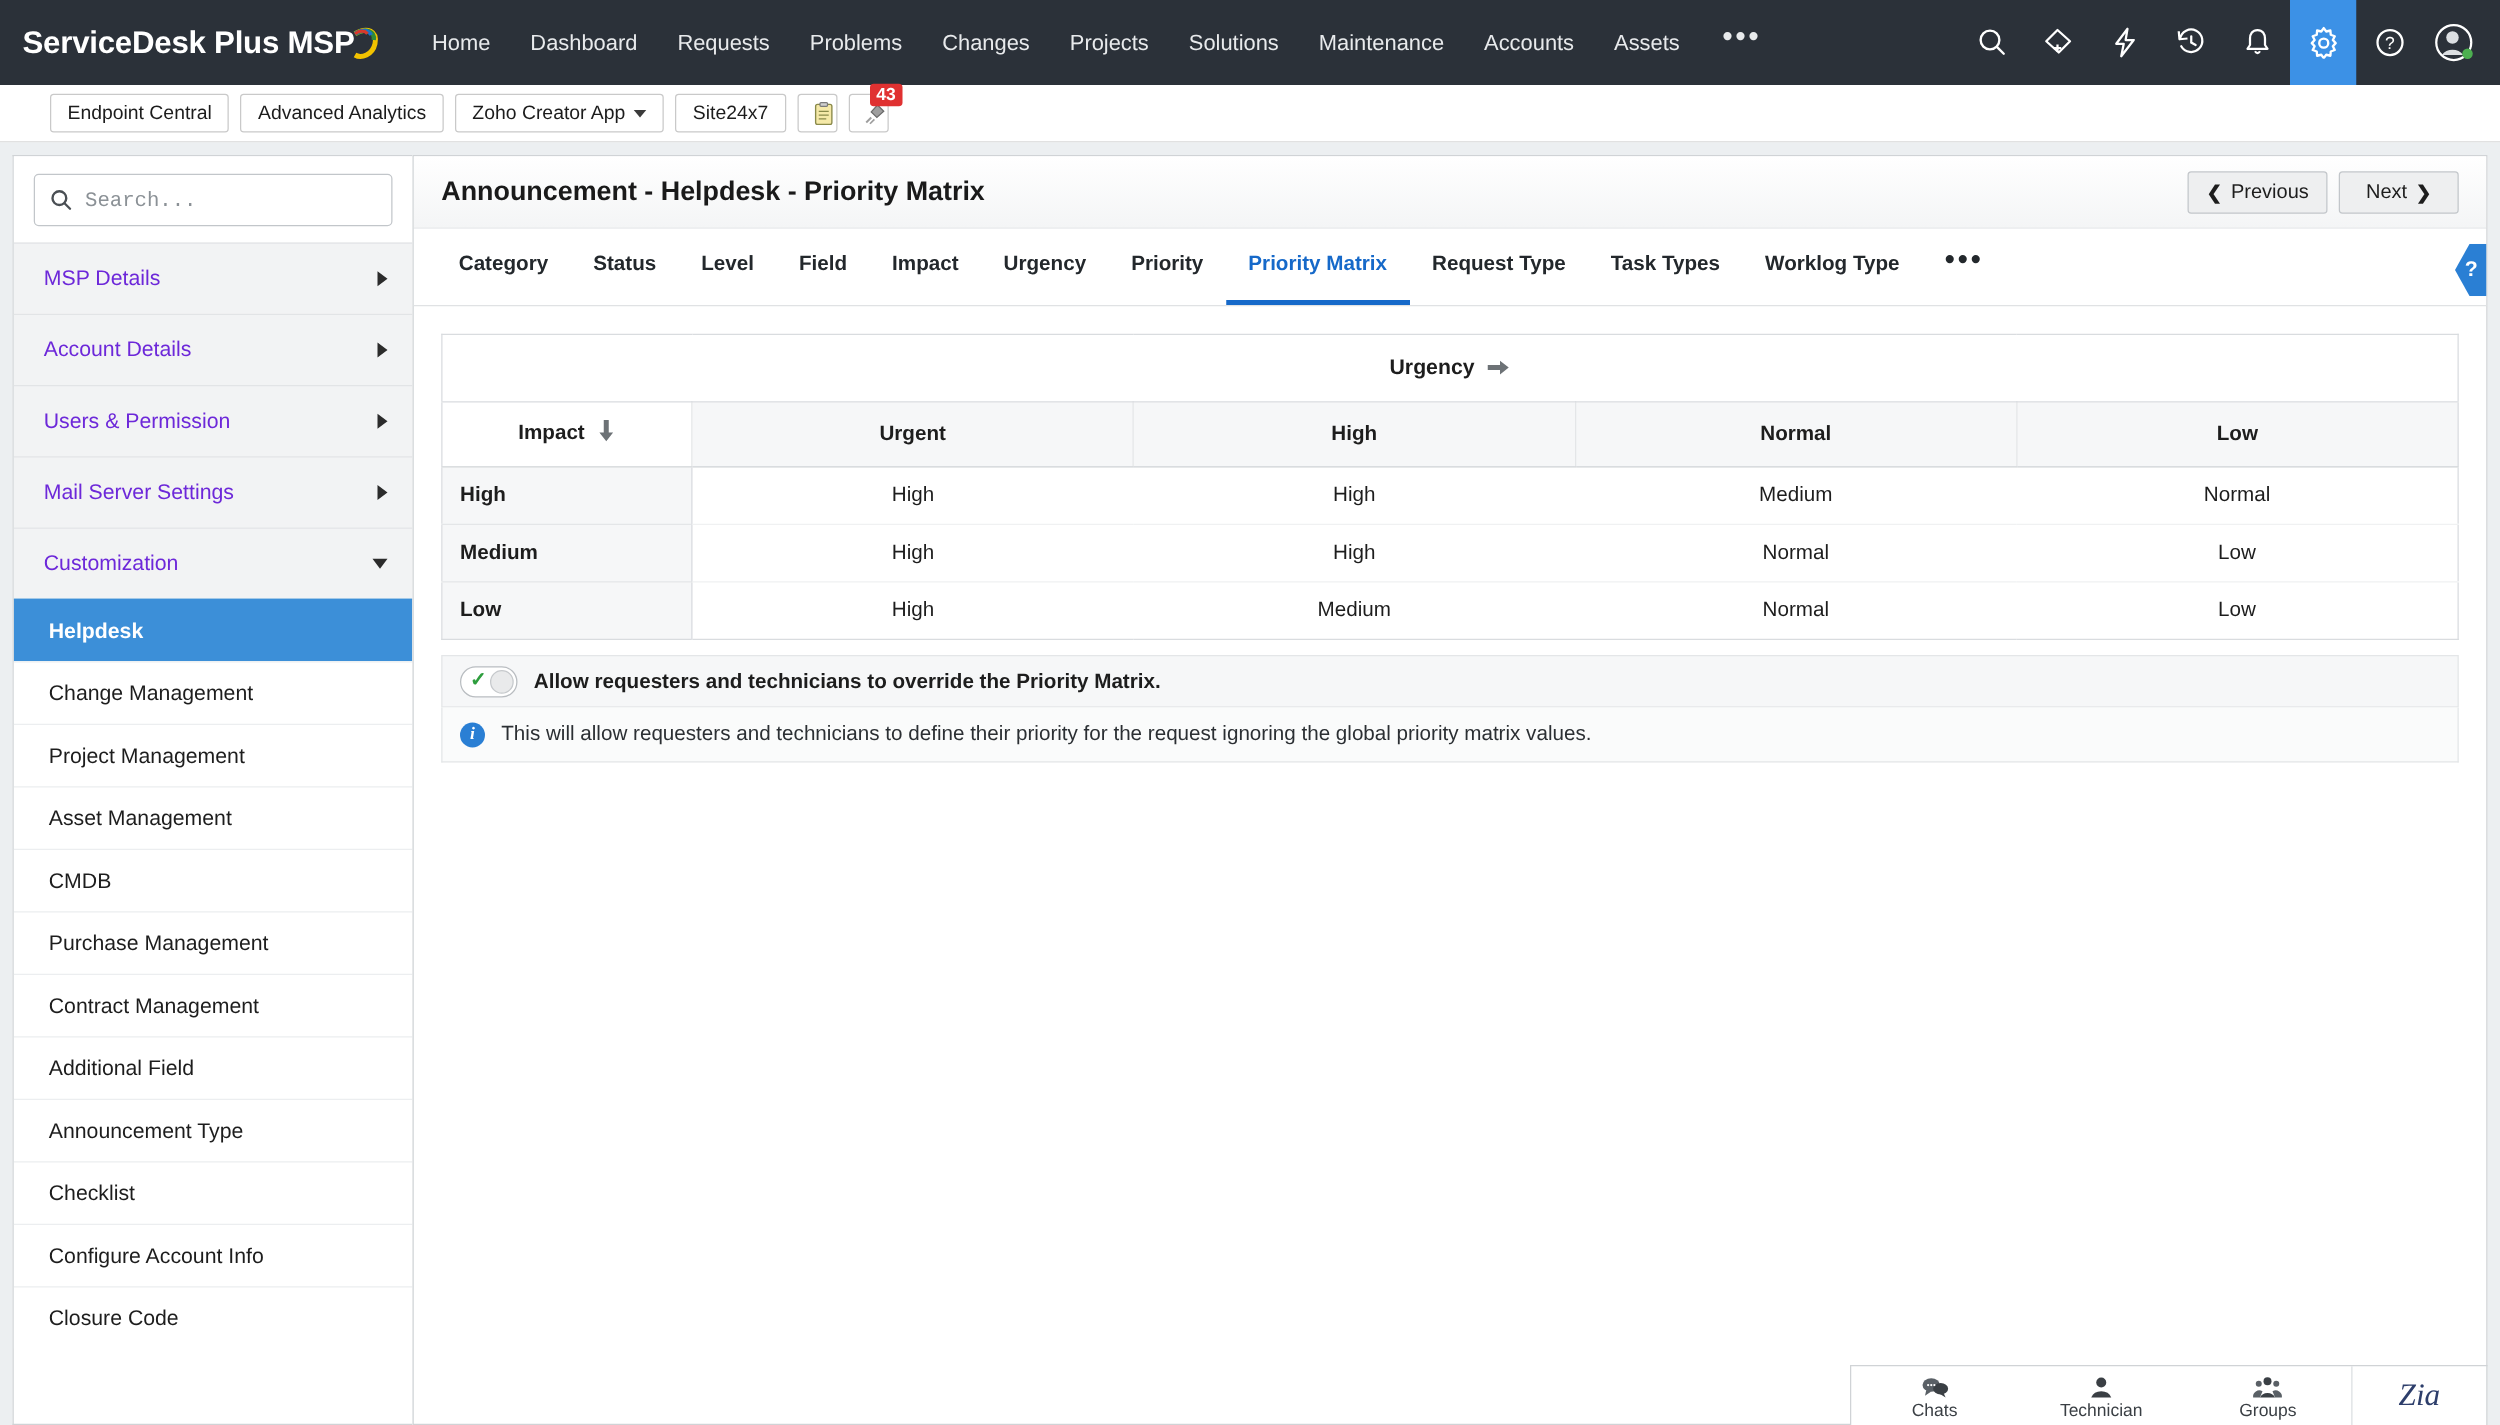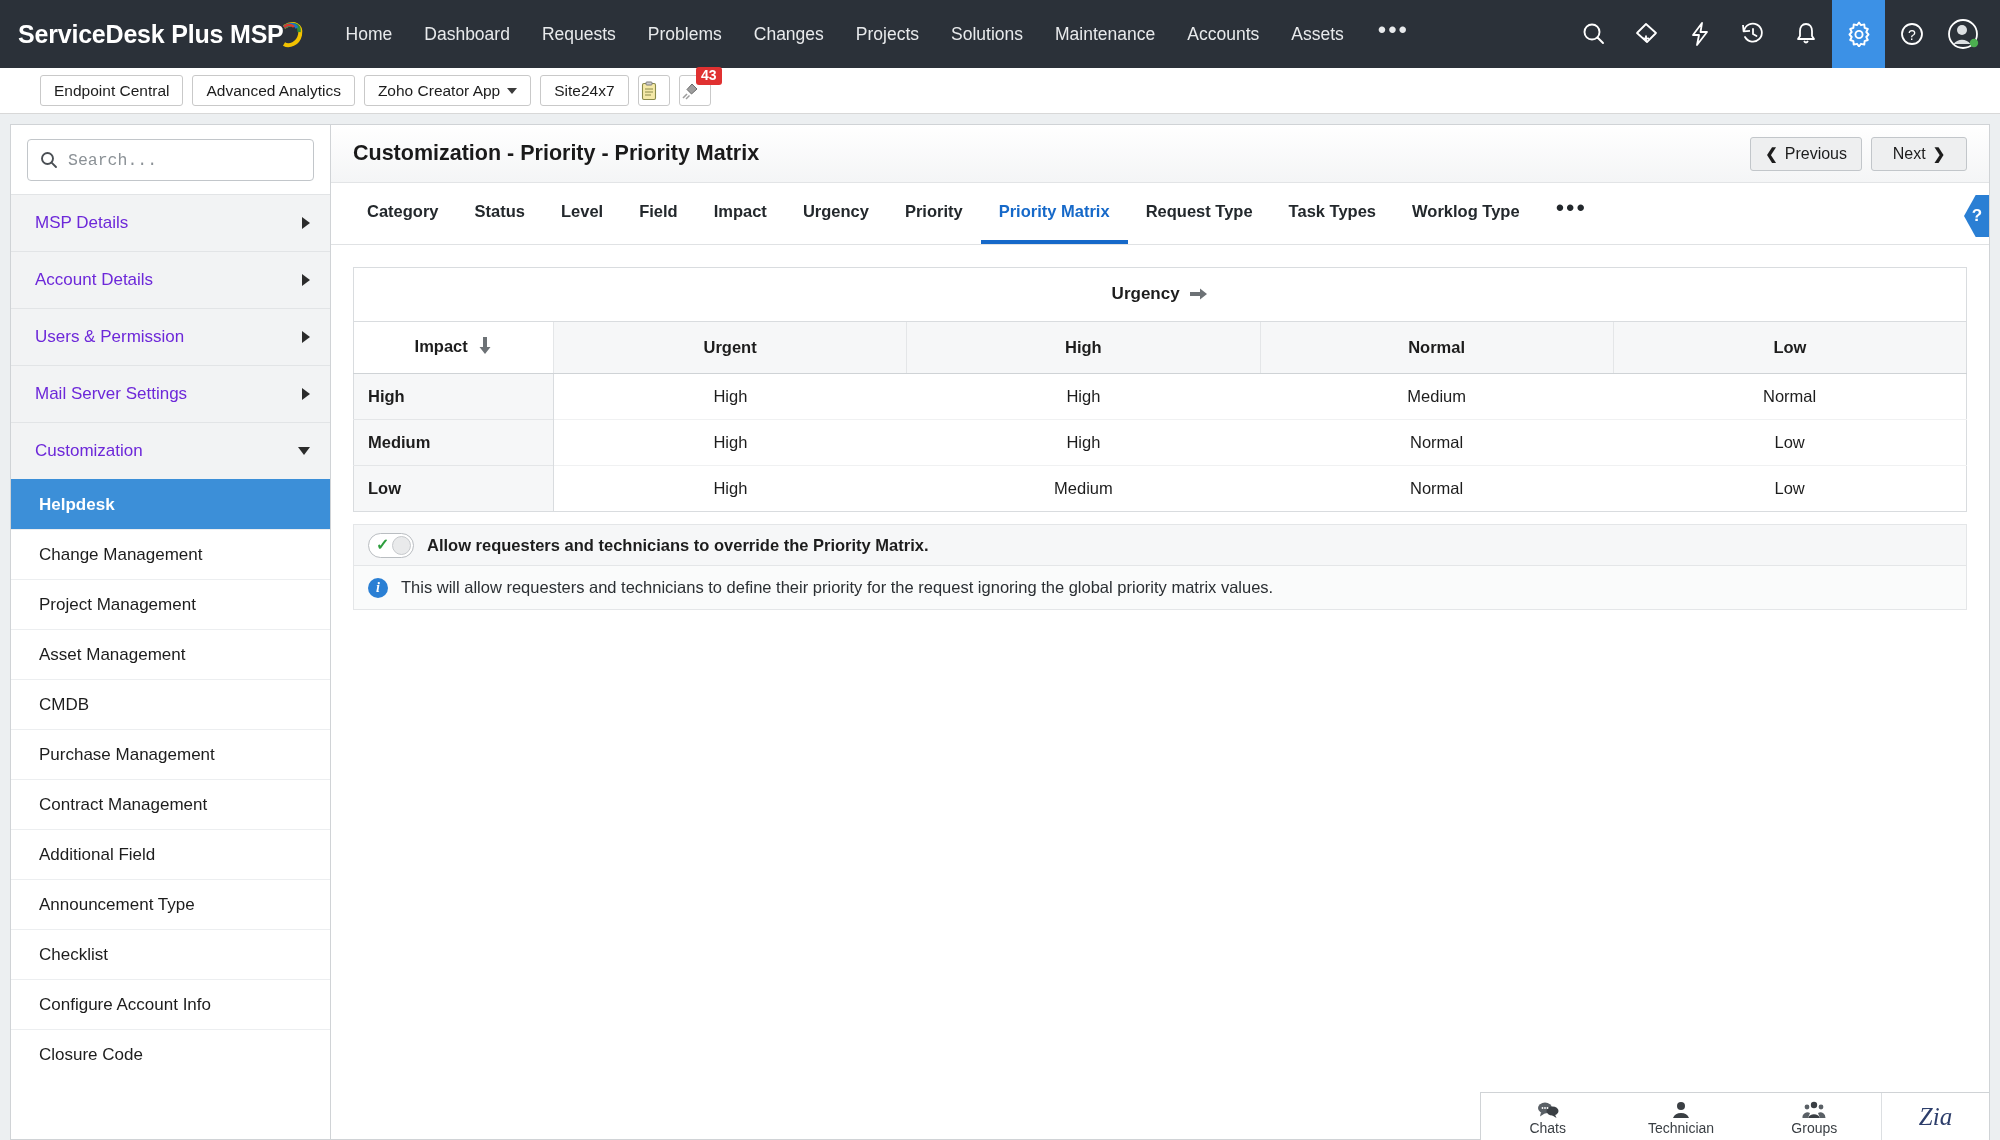--- a/index.html
+++ b/index.html
@@ -82,21 +82,21 @@
   }
   .caret-dn {
     width: 0; height: 0;
     border-left: 5px solid transparent;
     border-right: 5px solid transparent;
     border-top: 6px solid #3b3b3b;
   }
   .iconbtn {
     width: 32px; height: 31px;
     border: 1px solid #c9c9c9; background: #fff; border-radius: 3px;
-    display: flex; align-items: center; justify-content: flex-start;
+    display: flex; align-items: center; justify-content: flex-end;
     cursor: pointer; position: relative;
   }
   .badge {
     position: absolute; top: -9px; right: -12px;
     background: #e03131; color: #fff;
     font-size: 14px; font-weight: bold;
     border-radius: 3px; padding: 1px 5px 2px 5px;
     line-height: 1.1;
   }
 
@@ -532,21 +532,21 @@
     <div class="side-item">Additional Field</div>
     <div class="side-item">Announcement Type</div>
     <div class="side-item">Checklist</div>
     <div class="side-item">Configure Account Info</div>
     <div class="side-item">Closure Code</div>
   </div>
 
   <div class="content">
 
     <div class="content-head">
-      <div class="page-title">Customization - Priority - Priority Matrix</div>
+      <div class="page-title">Announcement - Helpdesk - Priority Matrix</div>
       <div class="navbtns">
         <div class="navbtn">
           <span class="chev">❮</span>
           <span>Previous</span>
         </div>
         <div class="navbtn">
           <span>Next</span>
           <span class="chev">❯</span>
         </div>
       </div>

